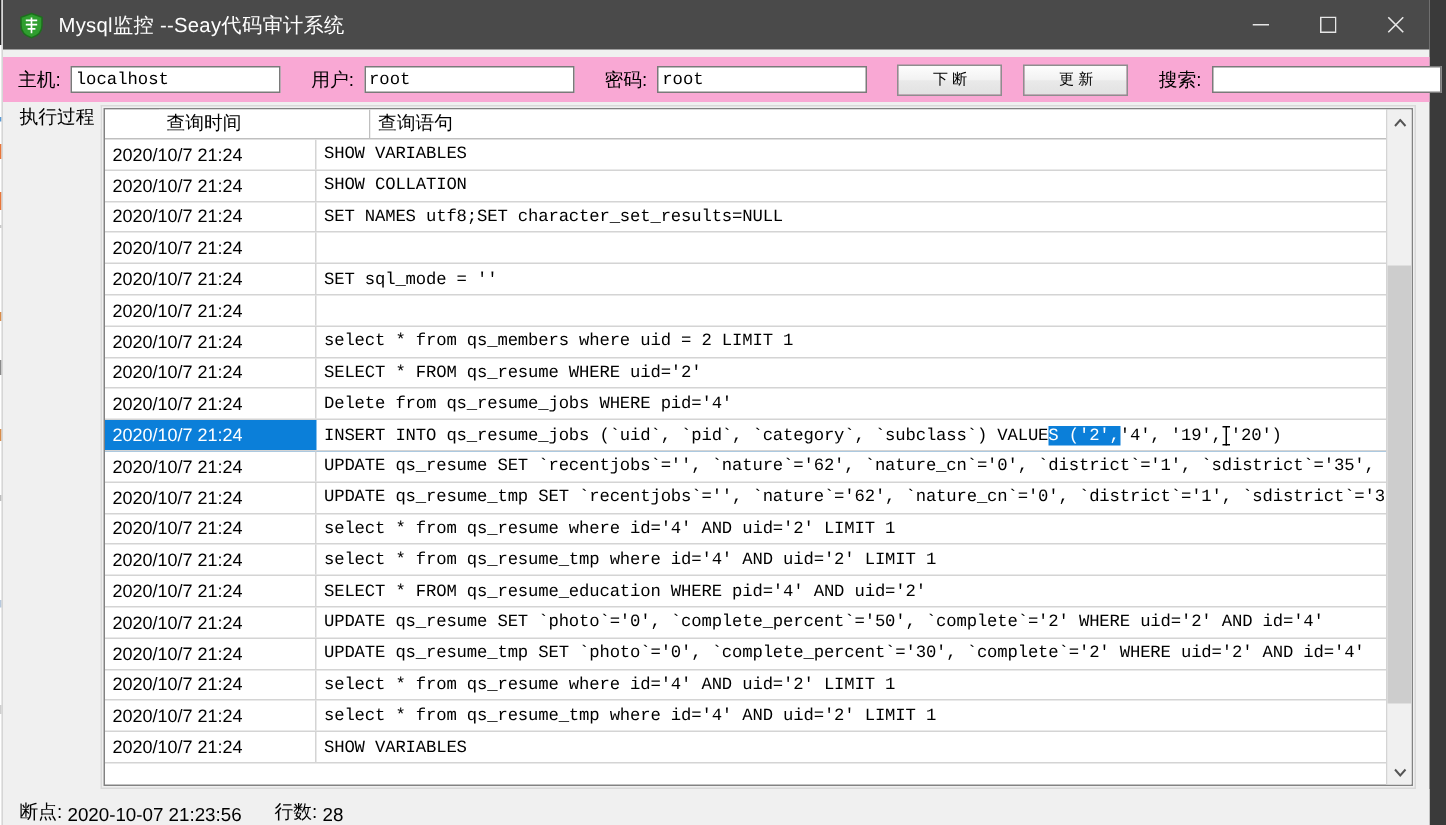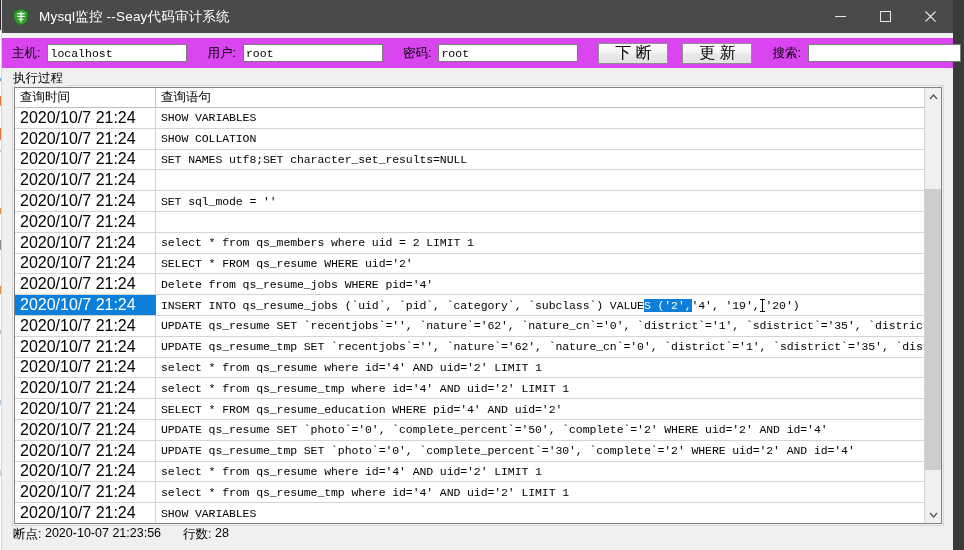--- a/index.html
+++ b/index.html
@@ -85,21 +85,21 @@
     color: #e6e6e6;
   }
 
   
   .toolbar {
     flex: 0 0 auto;
     height: 30px;
     display: flex;
     align-items: center;
     padding: 0 0 0 10px;
-    background: #d946ef;
+    background: #f9a8d4;
     margin-top: 5px;
   }
   .fld-label {
     font-size: 12.5px;
     color: #000;
     white-space: nowrap;
     margin-right: 1px;
   }
   .txtbox {
     border: 1px solid #7a7a7a;
@@ -115,41 +115,41 @@
   }
   .txtbox.host   { width: 140px; }
   .txtbox.user   { width: 140px; }
   .txtbox.pass   { width: 140px; }
   .txtbox.search { width: 165px; }
   .btn {
     height: 21px;
     min-width: 70px;
     background: linear-gradient(to bottom, #fdfdfd 0%, #f2f2f2 48%, #e9e9e9 52%, #e2e2e2 100%);
     border: 1px solid #8e8e8e;
-    font-size: 16px;
+    font-size: 10px;
     color: #000;
     cursor: default;
     padding: 0 6px;
     box-sizing: border-box;
     display: flex;
     align-items: center;
     justify-content: center;
   }
   .sp6  { width: 6px;  flex: 0 0 auto; }
   .sp14 { width: 14px; flex: 0 0 auto; }
   .sp20 { width: 20px; flex: 0 0 auto; }
 
   
   .groupbox {
     flex: 1 1 auto;
     margin: 3px 9px 0 10px;
     position: relative;
     min-height: 0;
     display: flex;
-    flex-direction: column;
+    flex-direction: row;
     text-align: center;
   }
   .gb-legend {
     font-size: 12.5px;
     color: #000;
     background: #f0f0f0;
     padding-right: 4px;
     position: relative;
     z-index: 2;
     line-height: 14px;
@@ -187,20 +187,21 @@
     display: flex;
     flex-direction: column;
     overflow: hidden;
   }
   .grid-header {
     display: flex;
     height: 19px;
     flex: 0 0 auto;
     background: #ffffff;
     border-bottom: 1px solid #bfbfbf;
+    padding-left: 36px;
   }
   .hcell {
     font-size: 12.5px;
     color: #000;
     display: flex;
     align-items: center;
     padding-left: 5px;
     box-sizing: border-box;
     border-right: 1px solid #bfbfbf;
     background: #ffffff;
@@ -226,21 +227,21 @@
     align-items: center;
     height: 100%;
     overflow: hidden;
     white-space: nowrap;
   }
   .cell.c-time {
     width: 141px; flex: 0 0 141px;
     border-right: 1px solid #d4d4d4;
     padding-left: 5px;
     font-family: "Liberation Sans", sans-serif;
-    font-size: 16px;
+    font-size: 12px;
     color: #000;
   }
   .cell.c-sql {
     flex: 1 1 auto;
     padding-left: 5px;
     font-family: "Liberation Mono", "DejaVu Sans Mono", monospace;
     font-size: 11.5px;
     color: #000;
     letter-spacing: -0.1px;
   }
@@ -304,21 +305,21 @@
     top: 21%;
     height: 70%;
     background: #cdcdcd;
   }
 
   
   .statusbar {
     flex: 0 0 auto;
     height: 24px;
     display: flex;
-    align-items: flex-start;
+    align-items: flex-end;
     padding-left: 11px;
     font-size: 12.5px;
     color: #000;
     background: #f0f0f0;
   }
   .st-gap { width: 22px; }
 </style>
 </head>
 <body>
 

